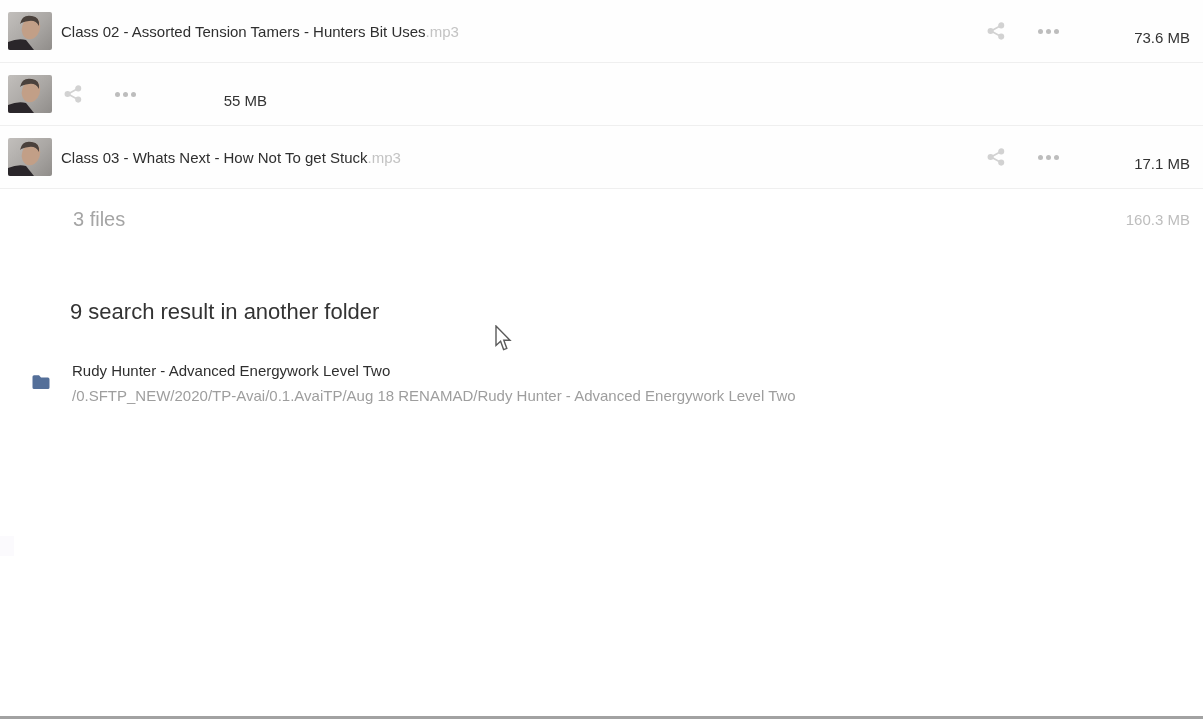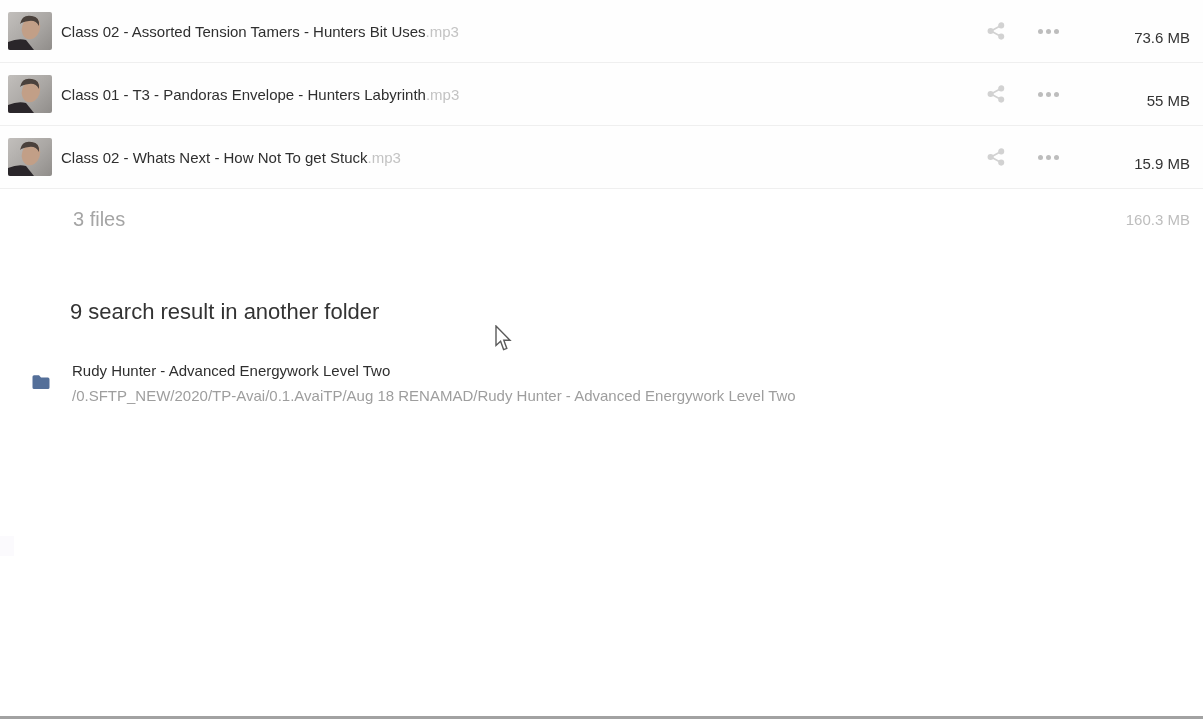--- a/index.html
+++ b/index.html
@@ -152,21 +152,20 @@
   </div>
 
   <div class="file-row">
     <div class="thumb">
       <svg width="44" height="38" viewBox="0 0 44 38">
         <ellipse cx="23" cy="16" rx="9" ry="11.5" fill="#c29f87" transform="rotate(18 23 16)"></ellipse>
         <path d="M12 12 Q14 2 24 4 Q32 5 31 14 Q28 8 21 9 Q14 10 12 12 Z" fill="#4a413c"></path>
         <path d="M0 38 L0 30 Q10 26 18 28 L26 38 Z" fill="#2a262a"></path>
       </svg>
     </div>
-    <div class="file-name"><span>Class 01 - T3 - Pandoras Envelope - Hunters Labyrinth</span><span class="file-ext">.mp3</span></div>
     <div class="action share">
       <svg width="20" height="20" viewBox="0 0 20 20">
         <g stroke="#d2d2d2" stroke-width="1.7" fill="#d2d2d2">
           <line x1="5" y1="10" x2="15" y2="4.6"></line>
           <line x1="5" y1="10" x2="15" y2="15.4"></line>
           <circle cx="15.2" cy="4.4" r="2.2"></circle>
           <circle cx="4.6" cy="10" r="2.2"></circle>
           <circle cx="15.2" cy="15.6" r="2.2"></circle>
         </g>
       </svg>
@@ -182,40 +181,40 @@
   </div>
 
   <div class="file-row">
     <div class="thumb">
       <svg width="44" height="38" viewBox="0 0 44 38">
         <ellipse cx="23" cy="16" rx="9" ry="11.5" fill="#c29f87" transform="rotate(18 23 16)"></ellipse>
         <path d="M12 12 Q14 2 24 4 Q32 5 31 14 Q28 8 21 9 Q14 10 12 12 Z" fill="#4a413c"></path>
         <path d="M0 38 L0 30 Q10 26 18 28 L26 38 Z" fill="#2a262a"></path>
       </svg>
     </div>
-    <div class="file-name"><span>Class 02 - Whats Next - How Not To get Stuck</span><span class="file-ext">.mp3</span></div>
+    <div class="file-name"><span>Class 03 - Whats Next - How Not To get Stuck</span><span class="file-ext">.mp3</span></div>
     <div class="action share">
       <svg width="20" height="20" viewBox="0 0 20 20">
         <g stroke="#d2d2d2" stroke-width="1.7" fill="#d2d2d2">
           <line x1="5" y1="10" x2="15" y2="4.6"></line>
           <line x1="5" y1="10" x2="15" y2="15.4"></line>
           <circle cx="15.2" cy="4.4" r="2.2"></circle>
           <circle cx="4.6" cy="10" r="2.2"></circle>
           <circle cx="15.2" cy="15.6" r="2.2"></circle>
         </g>
       </svg>
     </div>
     <div class="action more">
       <div class="dots">
           <span></span>
           <span></span>
           <span></span>
         </div>
     </div>
-    <div class="file-size">15.9 MB</div>
+    <div class="file-size">17.1 MB</div>
   </div>
 </div>
 
 <div class="summary-row">
   <div class="summary-count">3 files</div>
   <div class="summary-size">160.3 MB</div>
 </div>
 
 <h2 class="search-heading">9 search result in another folder</h2>
 

